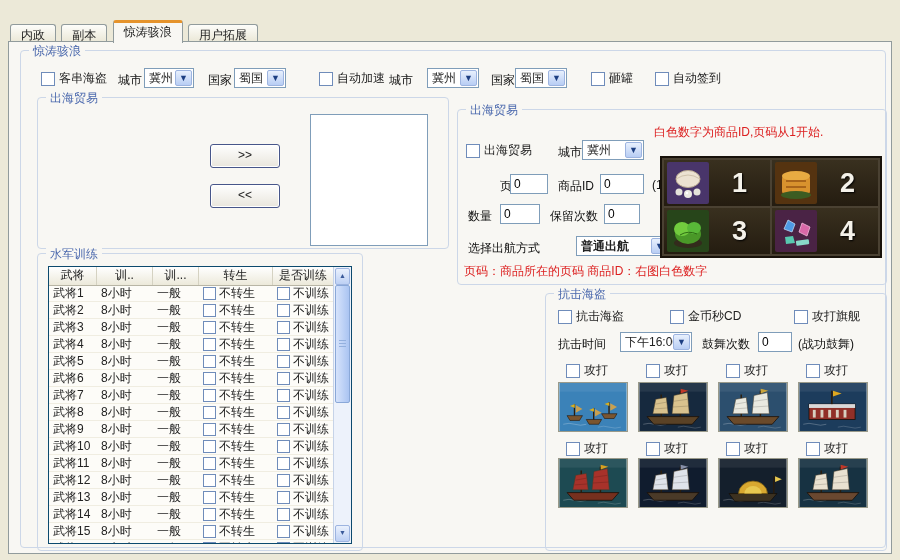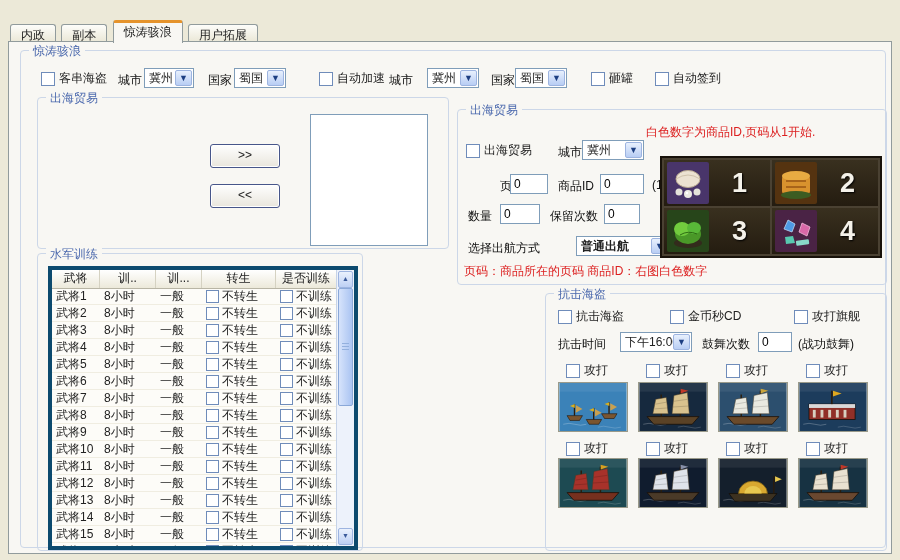--- a/index.html
+++ b/index.html
@@ -30,21 +30,21 @@
     background:linear-gradient(180deg,#e8f0fd,#b8cdf4);display:flex;align-items:center;justify-content:center;
     color:#1d3f82;font-size:9px;}
   .tin{position:absolute;height:20px;box-sizing:border-box;border:1px solid #7f9db9;background:#fff;
     font-family:inherit;font-size:12px;padding:1px 3px;}
   .xpbtn{position:absolute;width:68px;height:22px;border:1px solid #47568a;border-radius:3px;
     background:linear-gradient(180deg,#fefefe,#e9e6dd);font-size:12px;text-align:center;line-height:20px;cursor:pointer;
     box-shadow:inset 0 0 0 1px #fff;}
   .listbox{position:absolute;background:#fff;border:1px solid #7f9db9;overflow:hidden;padding:2px 0;}
   .litem{padding:0 4px;line-height:14px;white-space:nowrap;}
   
-  .tbl{position:absolute;background:#fdfcf8;border:4px solid #0c4a6e;}
+  .tbl{position:absolute;background:#fdfcf8;border:1px solid #0c4a6e;}
   .thead{display:flex;height:18px;background:linear-gradient(#ffffff,#ece9da);border-bottom:1px solid #b8b5a5;}
   .th{box-sizing:border-box;border-right:1px solid #d5d2c2;text-align:center;line-height:17px;overflow:hidden;white-space:nowrap;}
   .tbody{position:absolute;left:0;top:18px;right:17px;bottom:0;overflow:hidden;}
   .tr{display:flex;height:16px;align-items:center;border-bottom:1px solid #f0ede1;}
   .td{box-sizing:border-box;overflow:hidden;white-space:nowrap;padding-left:4px;display:flex;align-items:center;gap:3px;}
   .td .box{width:11px;height:11px;}
   .c0{width:48px;}.c1{width:56px;}.c2{width:46px;}.c3{width:74px;}.c4{width:61px;}
   
   .sb{position:absolute;right:0;top:0;bottom:0;width:17px;background:#edf2fb;border-left:1px solid #c6d3e8;}
   .sbtn{position:absolute;left:1px;right:1px;height:15px;border:1px solid #9db4e0;border-radius:2px;
@@ -359,21 +359,21 @@
         <span class="glabel">出海贸易</span>
         <label class="cb" style="left:8px;top:32px;">
           <span class="box"></span>
           <span>出海贸易</span>
         </label>
         <span class="lbl" style="left:100px;top:34px;">城市</span>
         <div class="combo" style="left:124px;top:30px;width:62px;">
           <span>冀州</span>
           <span class="arr">▼</span>
         </div>
-        <span class="lbl red" style="left:188px;top:14px;">白色数字为商品ID,页码从1开始.</span>
+        <span class="lbl red" style="left:196px;top:14px;">白色数字为商品ID,页码从1开始.</span>
 
         <span class="lbl" style="left:22px;top:68px;margin-left:20px;">页码</span>
         <input class="tin" style="left: 52px; top: 64px; width: 38px;" value="0">
         <span class="lbl" style="left:100px;top:68px;">商品ID</span>
         <input class="tin" style="left: 142px; top: 64px; width: 44px;" value="0">
         <span class="lbl" style="left:194px;top:68px;">(1~4)</span>
 
         <span class="lbl" style="left:10px;top:98px;">数量</span>
         <input class="tin" style="left: 42px; top: 94px; width: 40px;" value="0">
         <span class="lbl" style="left:92px;top:98px;">保留次数</span>

